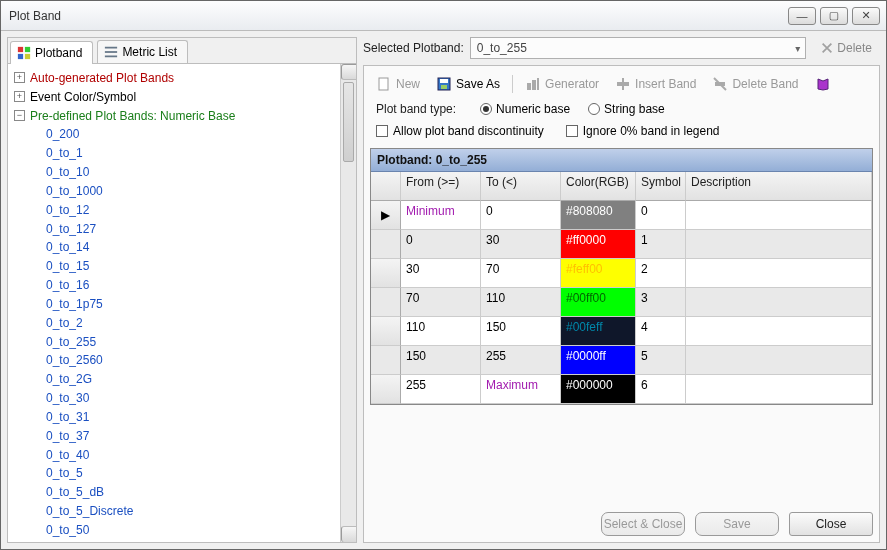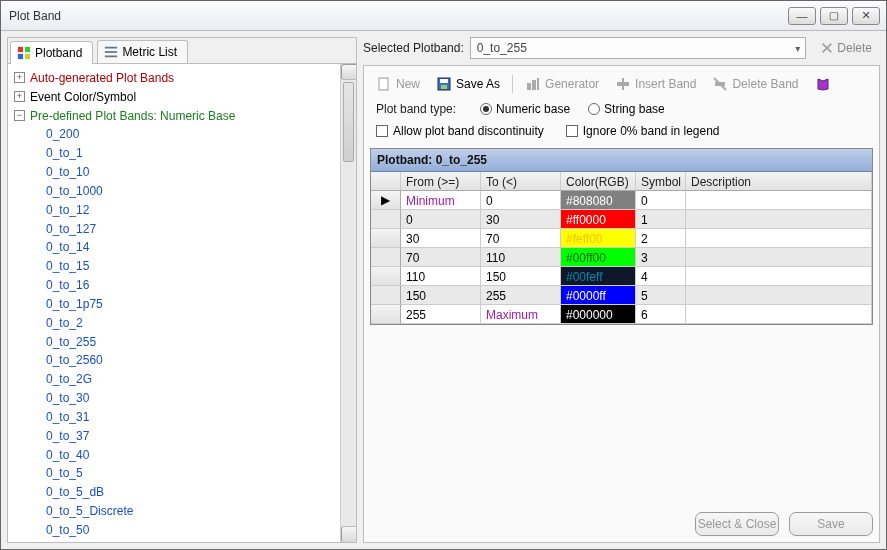--- a/index.html
+++ b/index.html
@@ -54,21 +54,21 @@
 .radio .r { width: 12px; height: 12px; border: 1px solid #666; border-radius: 50%; display: inline-flex; align-items:center; justify-content:center; background:#fff; }
 .radio .r.checked::after { content:""; width:6px; height:6px; background:#333; border-radius:50%; }
 
 .opts2 { display: flex; align-items: center; gap: 22px; padding: 0 4px 4px 6px; }
 .cb { display: flex; align-items: center; gap: 5px; cursor: pointer; }
 .cb .c { width: 12px; height: 12px; border: 1px solid #666; background:#fff; }
 
 .grid { border: 1px solid #888; background: #fff; display: flex; flex-direction: column; }
 .ghead { background: linear-gradient(#c0d0ea,#93aed6); color: #111; font-weight: bold; padding: 4px 6px; border-bottom: 1px solid #6a84ae; }
 .grow { display: grid; grid-template-columns: 30px 80px 80px 75px 50px 1fr; }
-.grow > div { border-right: 1px solid #ccc; border-bottom: 1px solid #ccc; padding: 3px 5px; height: 19px; overflow: hidden; white-space: nowrap; }
+.grow > div { border-right: 1px solid #ccc; border-bottom: 1px solid #ccc; padding: 3px 5px; height: 29px; overflow: hidden; white-space: nowrap; }
 .grow.h > div { background: linear-gradient(#f4f4f4,#e2e2e2); font-weight: normal; color: #222; border-bottom: 1px solid #aaa; }
 .grow .rowhdr { background: linear-gradient(#f4f4f4,#e2e2e2); border-right: 1px solid #aaa; display:flex; align-items:center; justify-content:center; }
 .grow.alt > div { background: #e9e9e9; }
 .grow .color { color: #fff; font-weight: normal; }
 .grow .red { color: #a21caf; }
 
 .footer { margin-top: auto; display: flex; justify-content: flex-end; gap: 10px; padding-top: 8px; }
 .btn { min-width: 84px; height: 24px; border: 1px solid #9a9a9a; border-radius: 3px; background: linear-gradient(#fbfbfb,#e2e2e2); color: #222; cursor: pointer; }
 .btn:disabled { color: #999; cursor: default; background: linear-gradient(#f6f6f6,#eaeaea); border-radius: 7px; }
 </style>
@@ -293,17 +293,18 @@
                 <div class="color" style="background: rgb(0, 0, 0); color: rgb(255, 255, 255);">#000000</div>
                 <div>6</div>
                 <div></div>
               </div>
             </div>
         </div>
 
         <div class="footer">
           <button class="btn" disabled="">Select &amp; Close</button>
           <button class="btn" disabled="">Save</button>
+          <button class="btn">Close</button>
         </div>
       </div>
     </div>
   </div>
 </div>
 
 </body></html>

